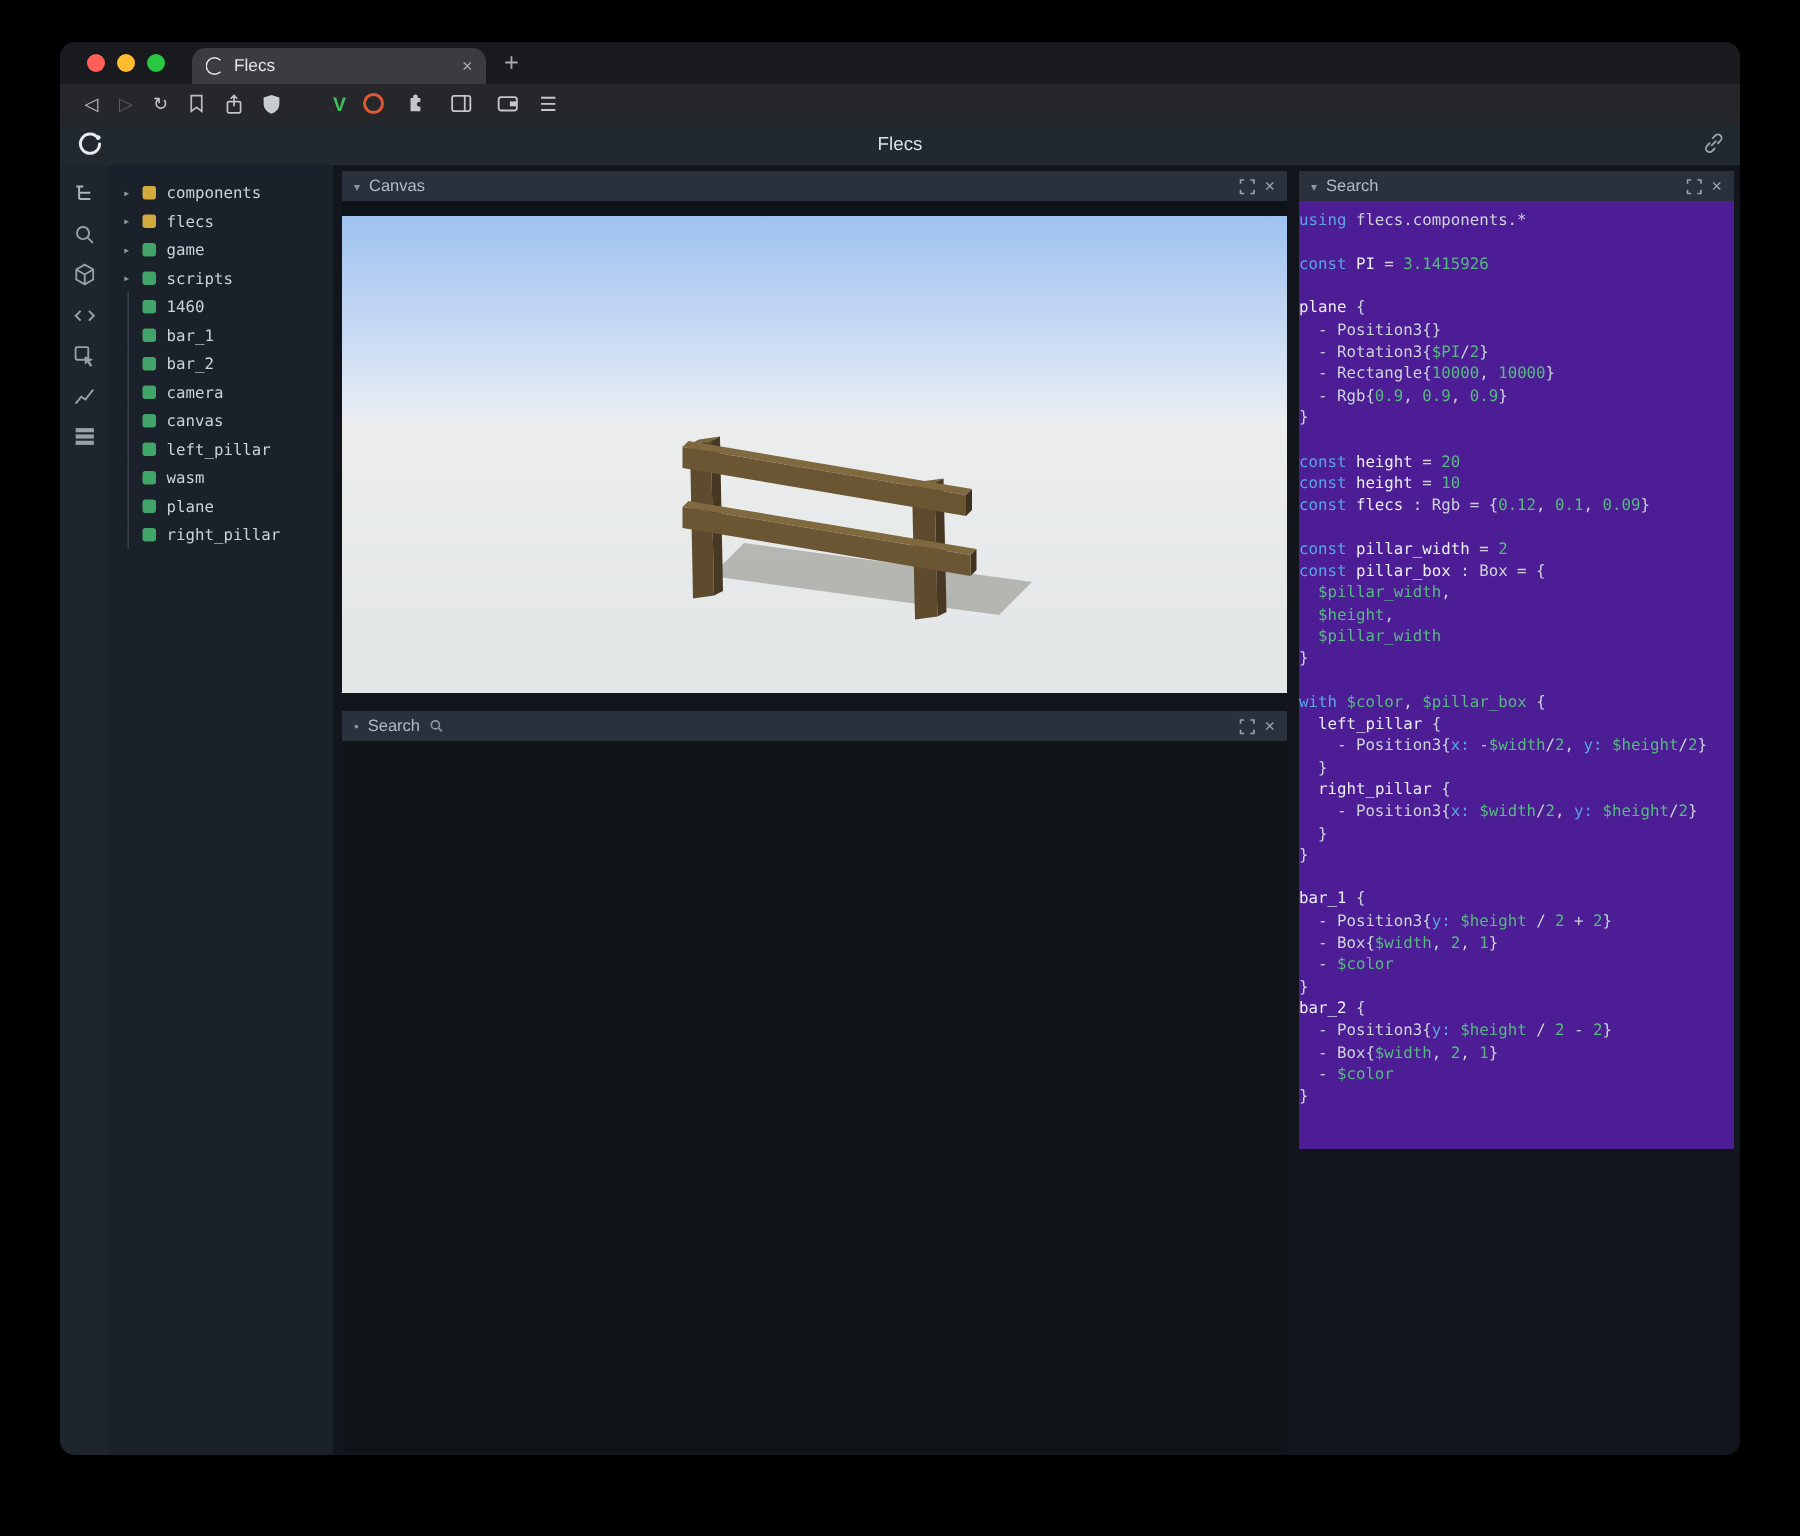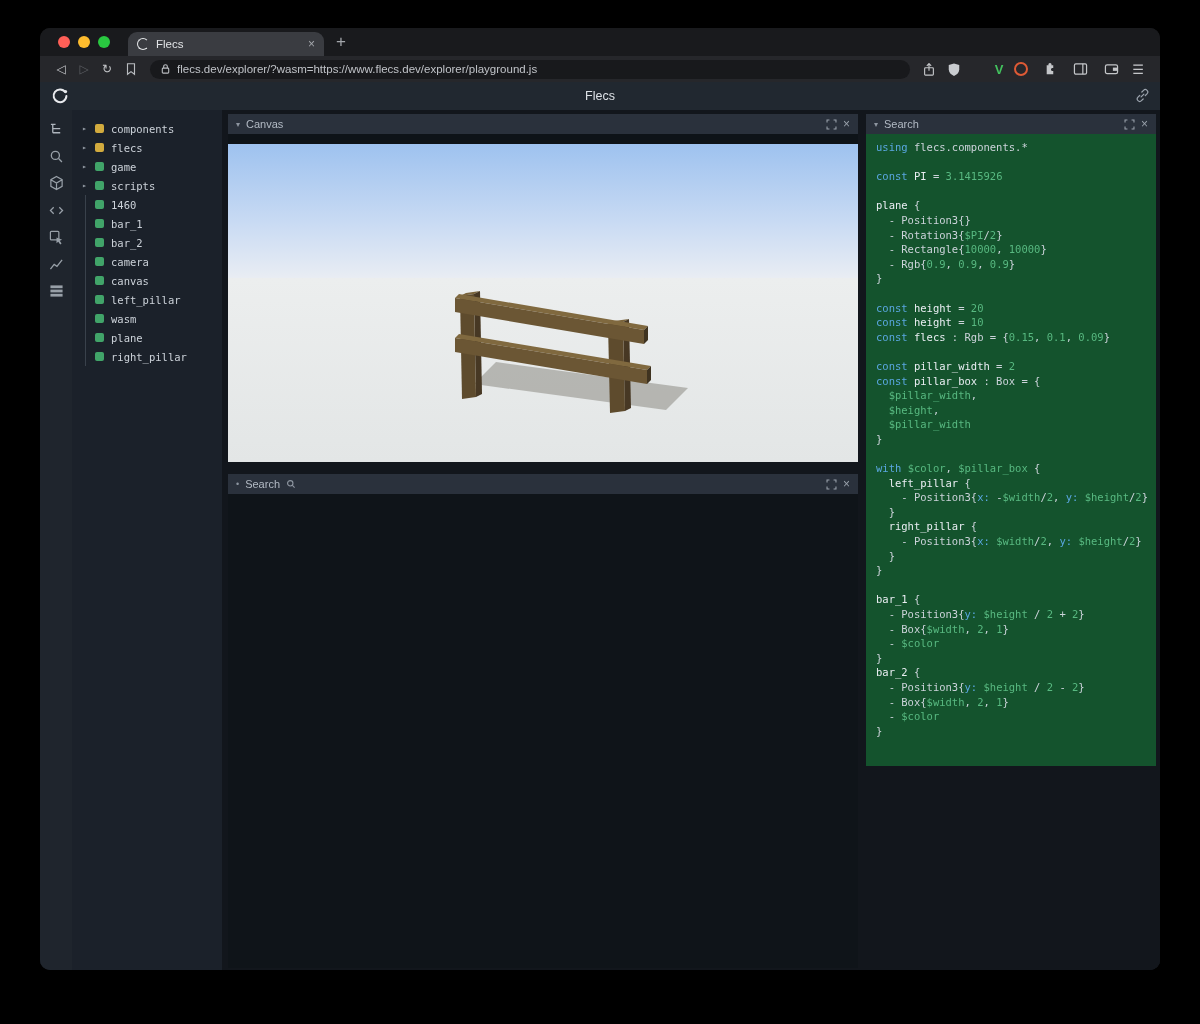--- a/index.html
+++ b/index.html
@@ -68,21 +68,21 @@
   .pbtn{display:flex;align-items:center;color:#99a1ab;font-size:12px;line-height:1;gap:0;}
 
   .canvas-panel{left:188px;top:32px;width:630px;}
   .canvas-content{position:relative;height:328px;background:#0e1318;}
   .scene{position:absolute;top:10px;left:0;}
 
   .search-panel{left:188px;top:392px;width:630px;}
   .search-content{height:474px;background:#0f1419;}
 
   .editor-panel{left:826px;top:32px;width:290px;}
-  .editor-content{height:626px;background:#14532d;padding:6px 0 0 10px;overflow:hidden;}
+  .editor-content{height:626px;background:#4c1d95;padding:6px 0 0 0;overflow:hidden;}
   .cline{white-space:pre;font-family:"DejaVu Sans Mono",monospace;font-size:10.5px;line-height:14.6px;}
   .c-k{color:#5aa7e0}.c-p{color:#5aa7e0}
   .c-n{color:#58b981}.c-v{color:#58b981}
   .c-d{color:#eaeef3;font-weight:normal}
   .c-t{color:#ccd3da}
 
   svg.ic{display:block;}
 </style>
 </head>
 <body>
@@ -105,27 +105,20 @@
 
   <div class="navbar">
     <span class="navbtn">◁</span>
     <span class="navbtn dim">▷</span>
     <span class="navbtn">↻</span>
     <span class="icnbtn">
       <svg class="ic" width="14" height="14" viewBox="0 0 16 16">
           <path d="M4 2h8v12l-4-3-4 3z" fill="none" stroke="#b9bcc0" stroke-width="1.3"></path>
         </svg>
     </span>
-    <div class="urlbar">
-      <svg class="ic" width="11" height="12" viewBox="0 0 12 13">
-          <rect x="2.5" y="5.5" width="7" height="5.5" rx="1" fill="none" stroke="#b9bcc0" stroke-width="1.2"></rect>
-          <path d="M4 5.5V3.8a2 2 0 0 1 4 0v1.7" fill="none" stroke="#b9bcc0" stroke-width="1.2"></path>
-        </svg>
-      <span class="url-text">flecs.dev/explorer/?wasm=https://www.flecs.dev/explorer/playground.js</span>
-    </div>
     <span class="icnbtn">
       <svg class="ic" width="14" height="15" viewBox="0 0 16 17">
           <rect x="3" y="6.5" width="10" height="8.5" rx="1" fill="none" stroke="#c4c6c9" stroke-width="1.3"></rect>
           <path d="M8 10V2M5.5 4.3 8 1.8l2.5 2.5" fill="none" stroke="#c4c6c9" stroke-width="1.3"></path>
         </svg>
     </span>
     <span class="icnbtn">
       <svg class="ic" width="14" height="15" viewBox="0 0 16 17">
           <path d="M8 1.5 14 3.4v4.8c0 3.8-2.7 6.3-6 7.6-3.3-1.3-6-3.8-6-7.6V3.4z" fill="#c9ccd0"></path>
         </svg>
@@ -369,21 +362,21 @@
           <div class="cline">&nbsp;</div>
           <div class="cline"><span class="c-d">plane</span><span class="c-t"> {</span></div>
           <div class="cline"><span class="c-t">  - Position3{}</span></div>
           <div class="cline"><span class="c-t">  - Rotation3{</span><span class="c-v">$PI</span><span class="c-t">/</span><span class="c-n">2</span><span class="c-t">}</span></div>
           <div class="cline"><span class="c-t">  - Rectangle{</span><span class="c-n">10000</span><span class="c-t">, </span><span class="c-n">10000</span><span class="c-t">}</span></div>
           <div class="cline"><span class="c-t">  - Rgb{</span><span class="c-n">0.9</span><span class="c-t">, </span><span class="c-n">0.9</span><span class="c-t">, </span><span class="c-n">0.9</span><span class="c-t">}</span></div>
           <div class="cline"><span class="c-t">}</span></div>
           <div class="cline">&nbsp;</div>
           <div class="cline"><span class="c-k">const</span><span class="c-t"> </span><span class="c-d">height</span><span class="c-t"> = </span><span class="c-n">20</span></div>
           <div class="cline"><span class="c-k">const</span><span class="c-t"> </span><span class="c-d">height</span><span class="c-t"> = </span><span class="c-n">10</span></div>
-          <div class="cline"><span class="c-k">const</span><span class="c-t"> </span><span class="c-d">flecs</span><span class="c-t"> : Rgb = {</span><span class="c-n">0.15</span><span class="c-t">, </span><span class="c-n">0.1</span><span class="c-t">, </span><span class="c-n">0.09</span><span class="c-t">}</span></div>
+          <div class="cline"><span class="c-k">const</span><span class="c-t"> </span><span class="c-d">flecs</span><span class="c-t"> : Rgb = {</span><span class="c-n">0.12</span><span class="c-t">, </span><span class="c-n">0.1</span><span class="c-t">, </span><span class="c-n">0.09</span><span class="c-t">}</span></div>
           <div class="cline">&nbsp;</div>
           <div class="cline"><span class="c-k">const</span><span class="c-t"> </span><span class="c-d">pillar_width</span><span class="c-t"> = </span><span class="c-n">2</span></div>
           <div class="cline"><span class="c-k">const</span><span class="c-t"> </span><span class="c-d">pillar_box</span><span class="c-t"> : Box = {</span></div>
           <div class="cline"><span class="c-t">  </span><span class="c-v">$pillar_width</span><span class="c-t">,</span></div>
           <div class="cline"><span class="c-t">  </span><span class="c-v">$height</span><span class="c-t">,</span></div>
           <div class="cline"><span class="c-t">  </span><span class="c-v">$pillar_width</span></div>
           <div class="cline"><span class="c-t">}</span></div>
           <div class="cline">&nbsp;</div>
           <div class="cline"><span class="c-k">with</span><span class="c-t"> </span><span class="c-v">$color</span><span class="c-t">, </span><span class="c-v">$pillar_box</span><span class="c-t"> {</span></div>
           <div class="cline"><span class="c-t">  </span><span class="c-d">left_pillar</span><span class="c-t"> {</span></div>

